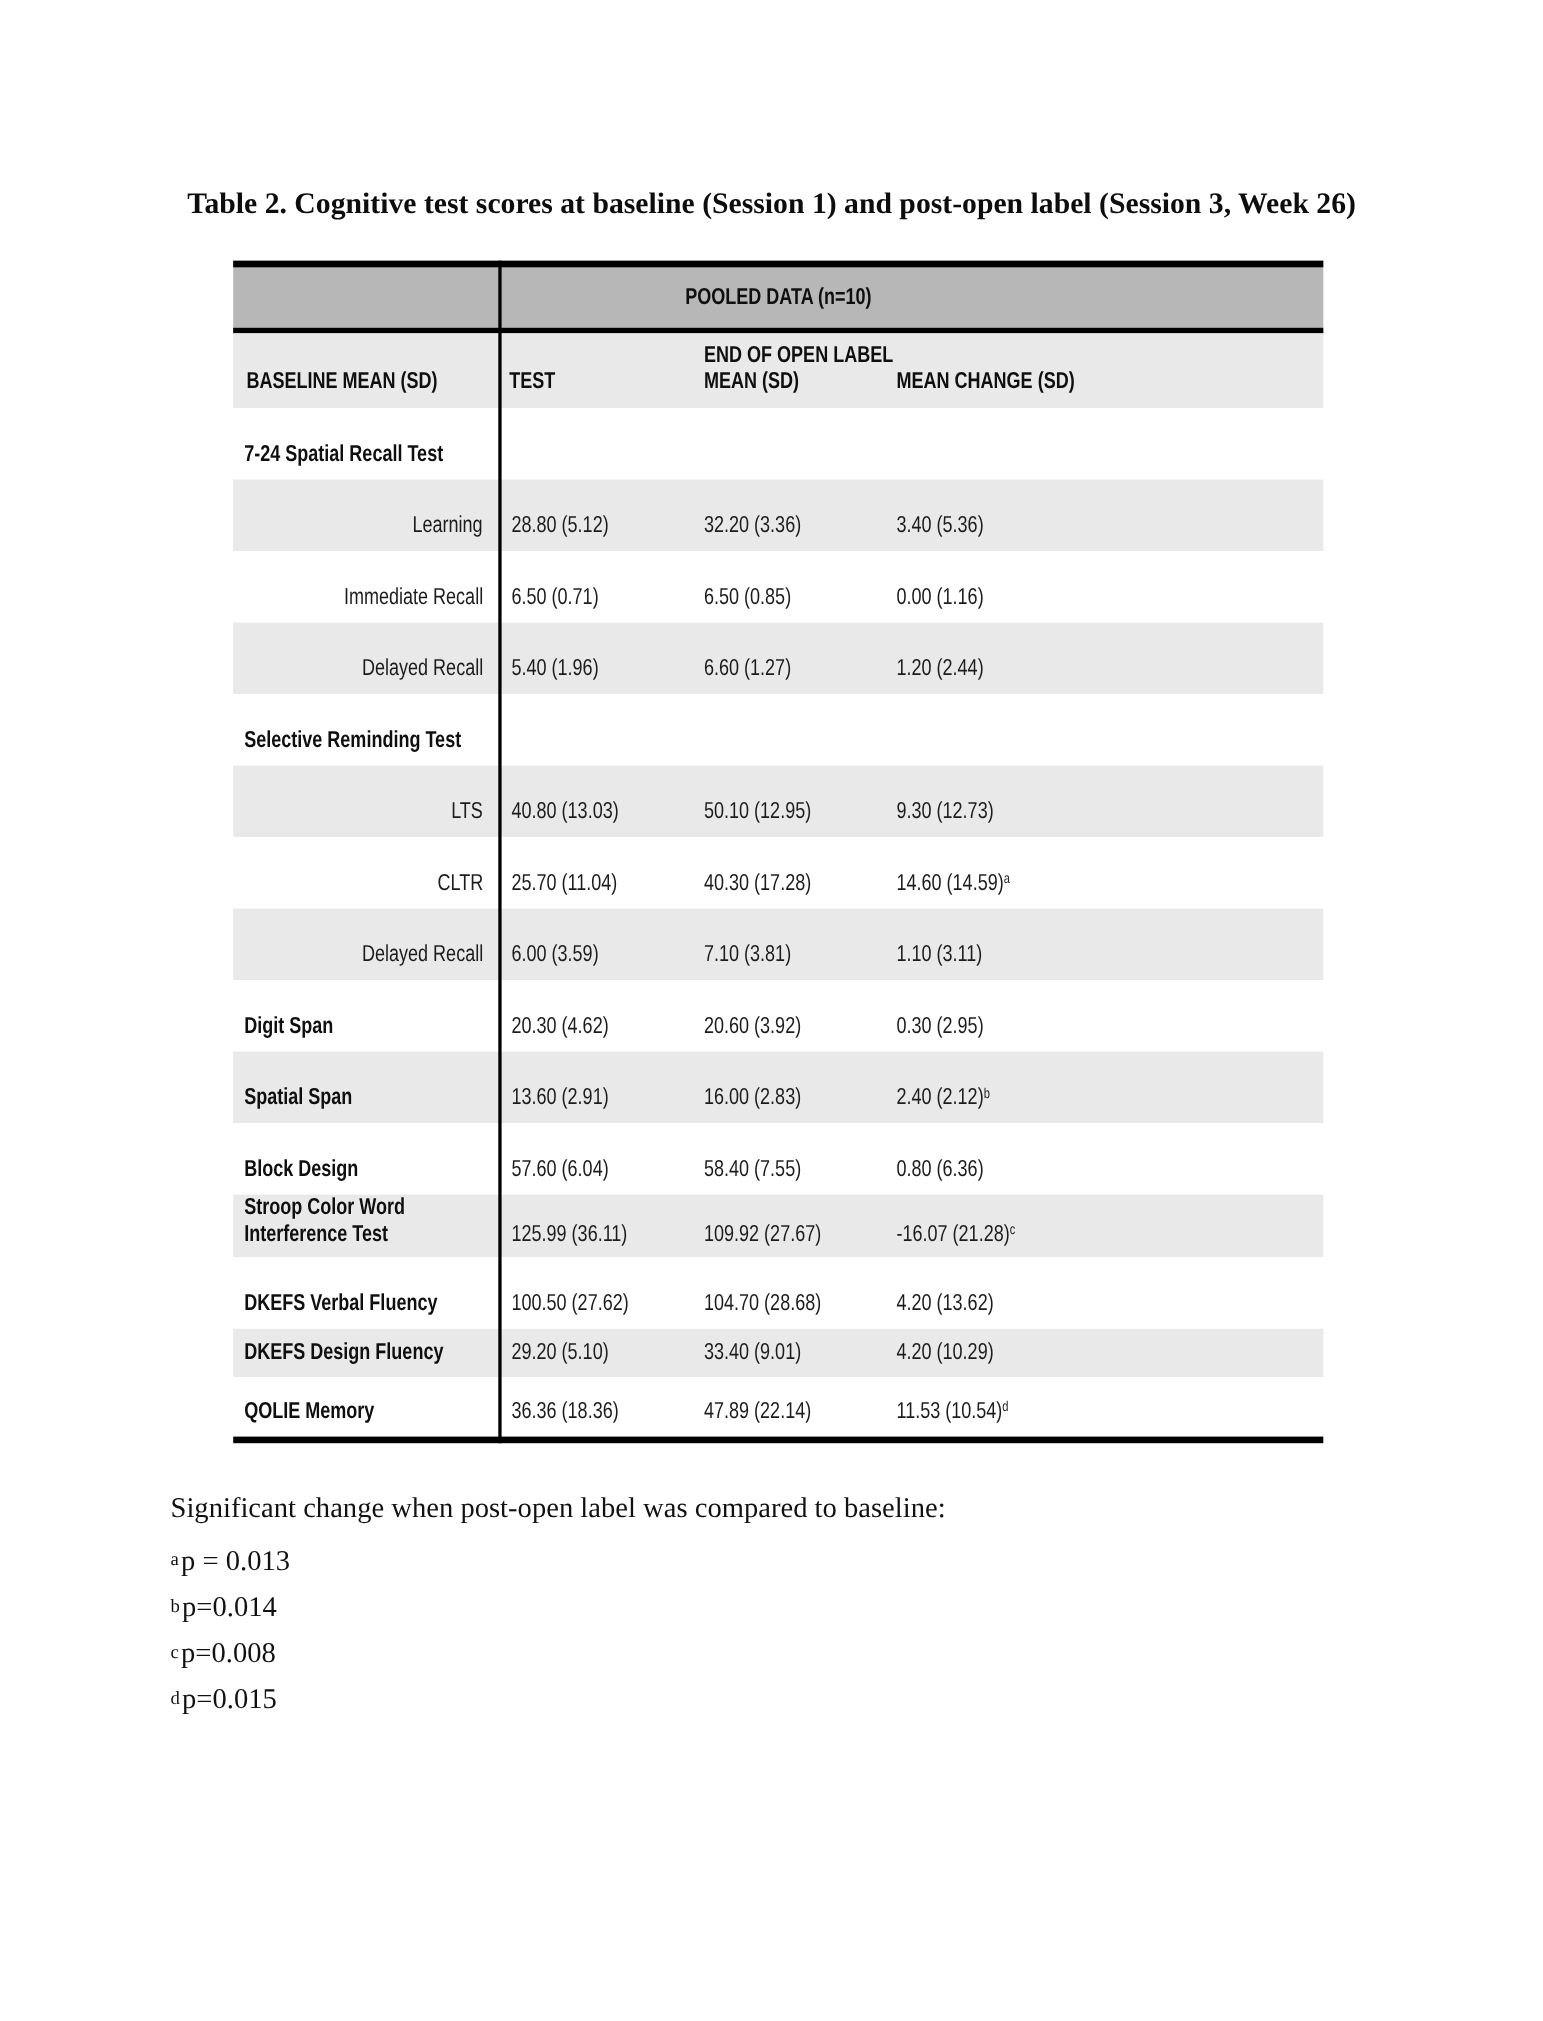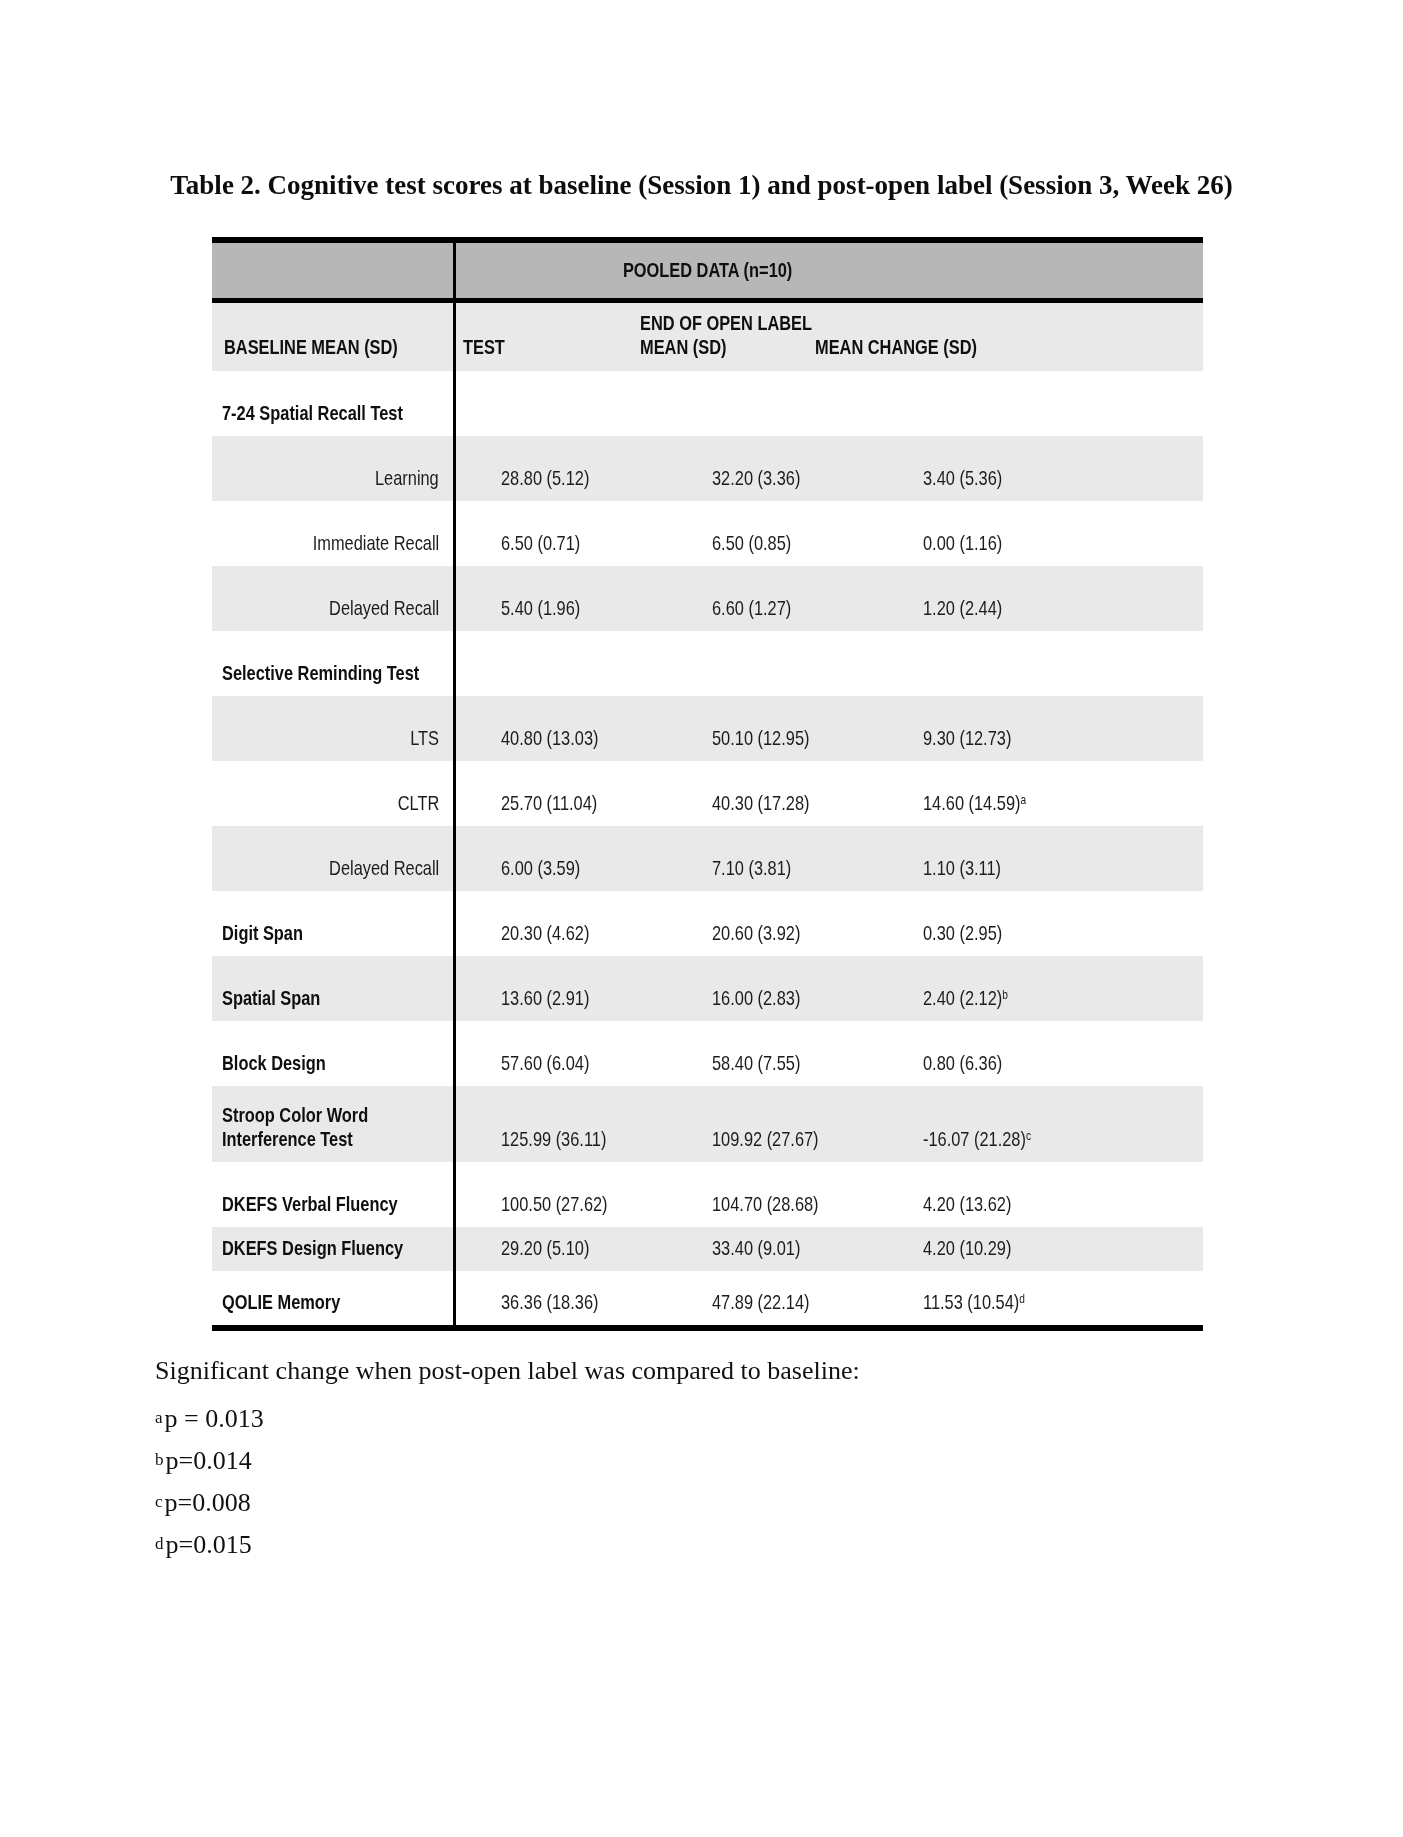--- a/index.html
+++ b/index.html
@@ -19,23 +19,23 @@
   .tbl{position:absolute;left:212px;top:237px;width:991px;}
   .band{
     border-top:6px solid #000;border-bottom:5px solid #000;
     background:var(--band,#b7b7b7);height:55px;
     display:flex;align-items:center;justify-content:center;
   }
   .hdr-row{
     background:var(--rowgray,#e9e9e9);height:68px;
     display:grid;grid-template-columns:241px 175px 175px auto;
   }
-  .t-row{height:65px;display:grid;grid-template-columns:241px 175px 175px auto;background:#fff;gap:36px;}
+  .t-row{height:65px;display:grid;grid-template-columns:241px 175px 175px auto;background:#fff;}
   .t-row.gray{background:var(--rowgray,#e9e9e9);}
-  .t-row.r11{height:76px;}
+  .t-row.r11{height:57px;}
   .t-row.r13{height:44px;}
   .t-row.r14{height:54px;}
 
   .cell{display:flex;align-items:flex-end;padding:0 0 11px 12px;min-width:0;}
   .cell.hdr{padding-bottom:12px;}
   .lbl-main{padding-left:10px;}
   .lbl-sub{justify-content:flex-end;padding-left:4px;padding-right:14px;}
   .stack{display:flex;flex-direction:column;align-items:flex-start;}
 
   

